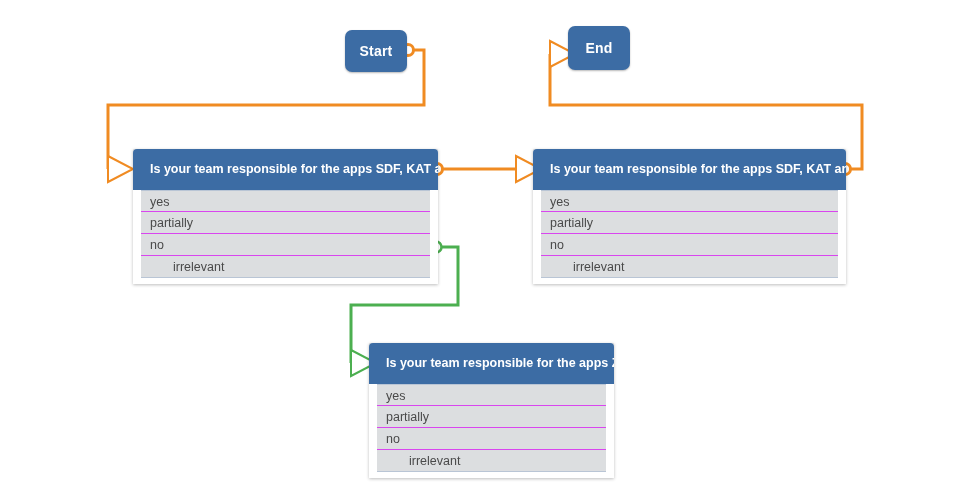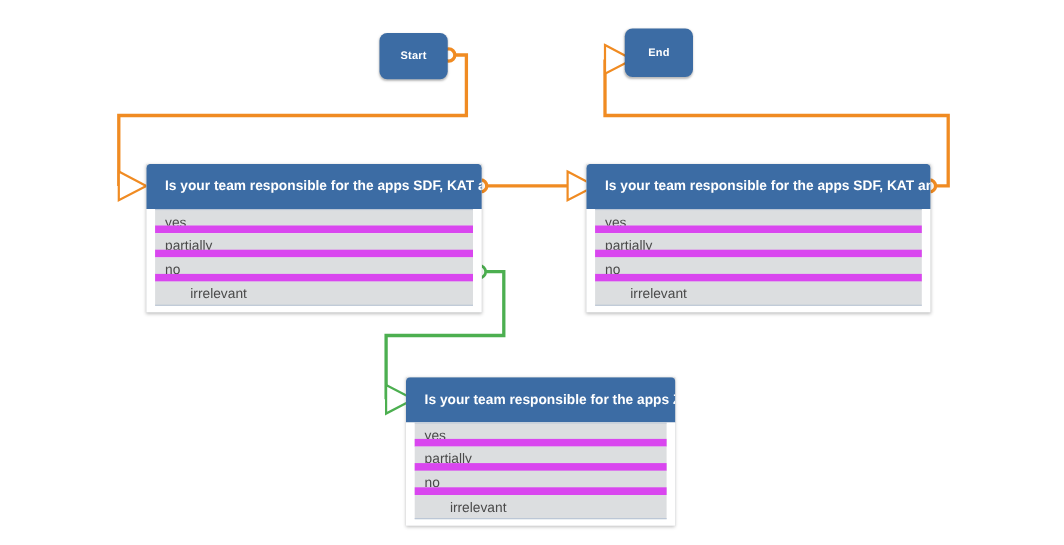--- a/index.html
+++ b/index.html
@@ -34,21 +34,21 @@
     position: absolute;
     background: #3c6ca4;
     border-radius: 7px;
     box-shadow: 0 1px 2px rgba(0,0,0,0.28);
     display: flex;
     align-items: center;
     justify-content: center;
   }
   .terminator .term-label {
     color: #ffffff;
-    font-size: 10px;
+    font-size: 14px;
     font-weight: bold;
     letter-spacing: 0.2px;
     white-space: nowrap;
   }
 
   
   .qnode {
     position: absolute;
     box-shadow: 0 1px 3px rgba(0,0,0,0.26);
     background: #dcdee0;
@@ -72,21 +72,21 @@
     background: #ffffff;
     box-sizing: border-box;
   }
   .qrow {
     background: #dcdee0;
     color: #4a4a4a;
     font-size: 12.5px;
     height: 22px;
     line-height: 22px;
     padding-left: 9px;
-    border-bottom: 7px solid #d946ef;
+    border-bottom: 1px solid #d946ef;
     white-space: nowrap;
     overflow: hidden;
     box-sizing: border-box;
   }
   .qrow.first { border-top: 1px solid #b9c5d5; }
   .qrow.last { border-bottom: 1px solid #b9c5d5; padding-left: 32px; }
 </style>
 </head>
 <body>
 

